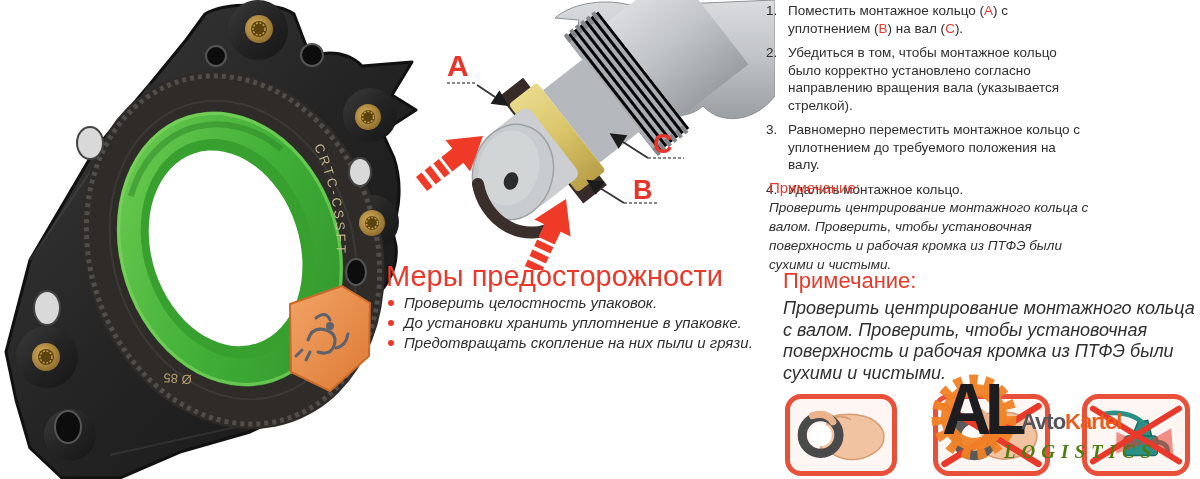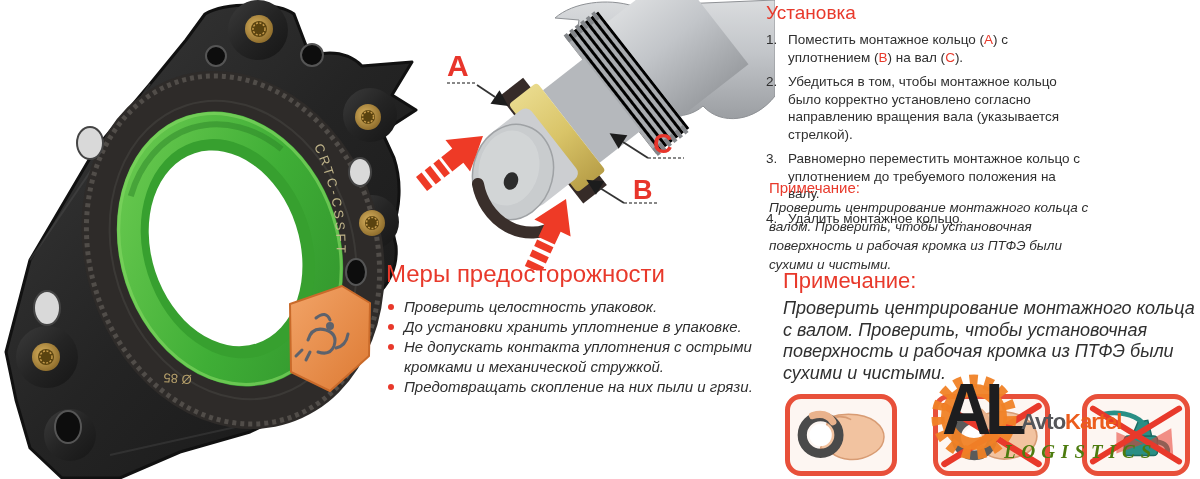--- a/index.html
+++ b/index.html
@@ -18,21 +18,21 @@
   
   #note-small{left:769px;top:179px;width:330px;}
   #note-small .note-title{color:#e8392b;font-size:15px;margin:0 0 2px 0;font-weight:400;}
   #note-small .note-body{font-style:italic;font-size:13.5px;line-height:19px;margin:0;}
   #note-large{left:783px;top:268px;width:415px;}
   #note-large .note-title{color:#e8392b;font-size:22px;margin:0 0 4px 0;font-weight:400;}
   #note-large .note-body{font-style:italic;font-size:18px;line-height:21.5px;margin:0;}
 
   
   #precautions{left:386px;top:260px;width:402px;}
-  #precautions h2{color:#e8392b;font-size:24px;font-weight:400;margin:0 0 9px 0;}
+  #precautions h2{color:#e8392b;font-size:29px;font-weight:400;margin:0 0 0 0;}
   #precautions ul{list-style:none;margin:0;padding:0;font-size:15px;line-height:20px;}
   #precautions li{position:relative;padding-left:18px;font-style:italic;}
   #precautions li::before{content:"";position:absolute;left:2px;top:7px;width:6px;height:6px;
                           border-radius:50%;background:#e8392b;}
 
   
   .icon-box{position:absolute;top:394px;height:72px;border:5px solid #e8503a;border-radius:16px;
             background:#fdf6f2;}
   #icon1{left:785px;width:102px;}
   #icon2{left:933px;width:107px;}
@@ -233,21 +233,20 @@
 
     <g>
       <text x="230" y="199" font-size="27" font-weight="bold" fill="#e8352b">B</text>
       <line x1="221" y1="203" x2="254" y2="203" stroke="#888" stroke-width="2" stroke-dasharray="3 2"></line>
       <line x1="221" y1="203" x2="197" y2="188" stroke="#333" stroke-width="1.8"></line>
       <polygon points="0,-8 16,0 0,8" transform="translate(197,188) rotate(-149)" fill="#1c1c1c"></polygon>
     </g>
   </svg>
 
   <div class="abs" id="install">
-    <h2 class="sec-title">Установка</h2>
     <ol>
         <li>
           <span class="num">1.</span>
           <span class="txt"><span>Поместить монтажное кольцо (</span><span class="red-letter">А</span><span>) с уплотнением (</span><span class="red-letter">В</span><span>) на вал (</span><span class="red-letter">С</span><span>).</span></span>
         </li>
         <li>
           <span class="num">2.</span>
           <span class="txt"><span>Убедиться в том, чтобы монтажное кольцо было корректно установлено согласно направлению вращения вала (указывается стрелкой).</span></span>
         </li>
         <li>
@@ -269,21 +268,20 @@
   <div class="abs" id="note-large">
     <p class="note-title">Примечание:</p>
     <p class="note-body">Проверить центрирование монтажного кольца с валом. Проверить, чтобы установочная поверхность и рабочая кромка из ПТФЭ были сухими и чистыми.</p>
   </div>
 
   <div class="abs" id="precautions">
     <h2>Меры предосторожности</h2>
     <ul>
         <li>Проверить целостность упаковок.</li>
         <li>До установки хранить уплотнение в упаковке.</li>
-        <li>Не допускать контакта уплотнения с острыми кромками и механической стружкой.</li>
         <li>Предотвращать скопление на них пыли и грязи.</li>
       </ul>
   </div>
 
   <div class="icon-box" id="icon1">
     <svg viewBox="0 0 100 62">
       <path d="M 38 14 C 55 8 78 10 88 22 C 96 32 92 44 80 50 C 66 58 50 56 40 48 L 30 44 Z" fill="#f2c3a0" stroke="#d89c74" stroke-width="1.5"></path>
       <path d="M 36 16 q 14 -6 24 0" fill="#f2c3a0" stroke="#d89c74" stroke-width="1.5"></path>
       <circle cx="30" cy="31" r="18" fill="none" stroke="#4a4a4a" stroke-width="9"></circle>
       <circle cx="30" cy="31" r="11" fill="#fff"></circle>

